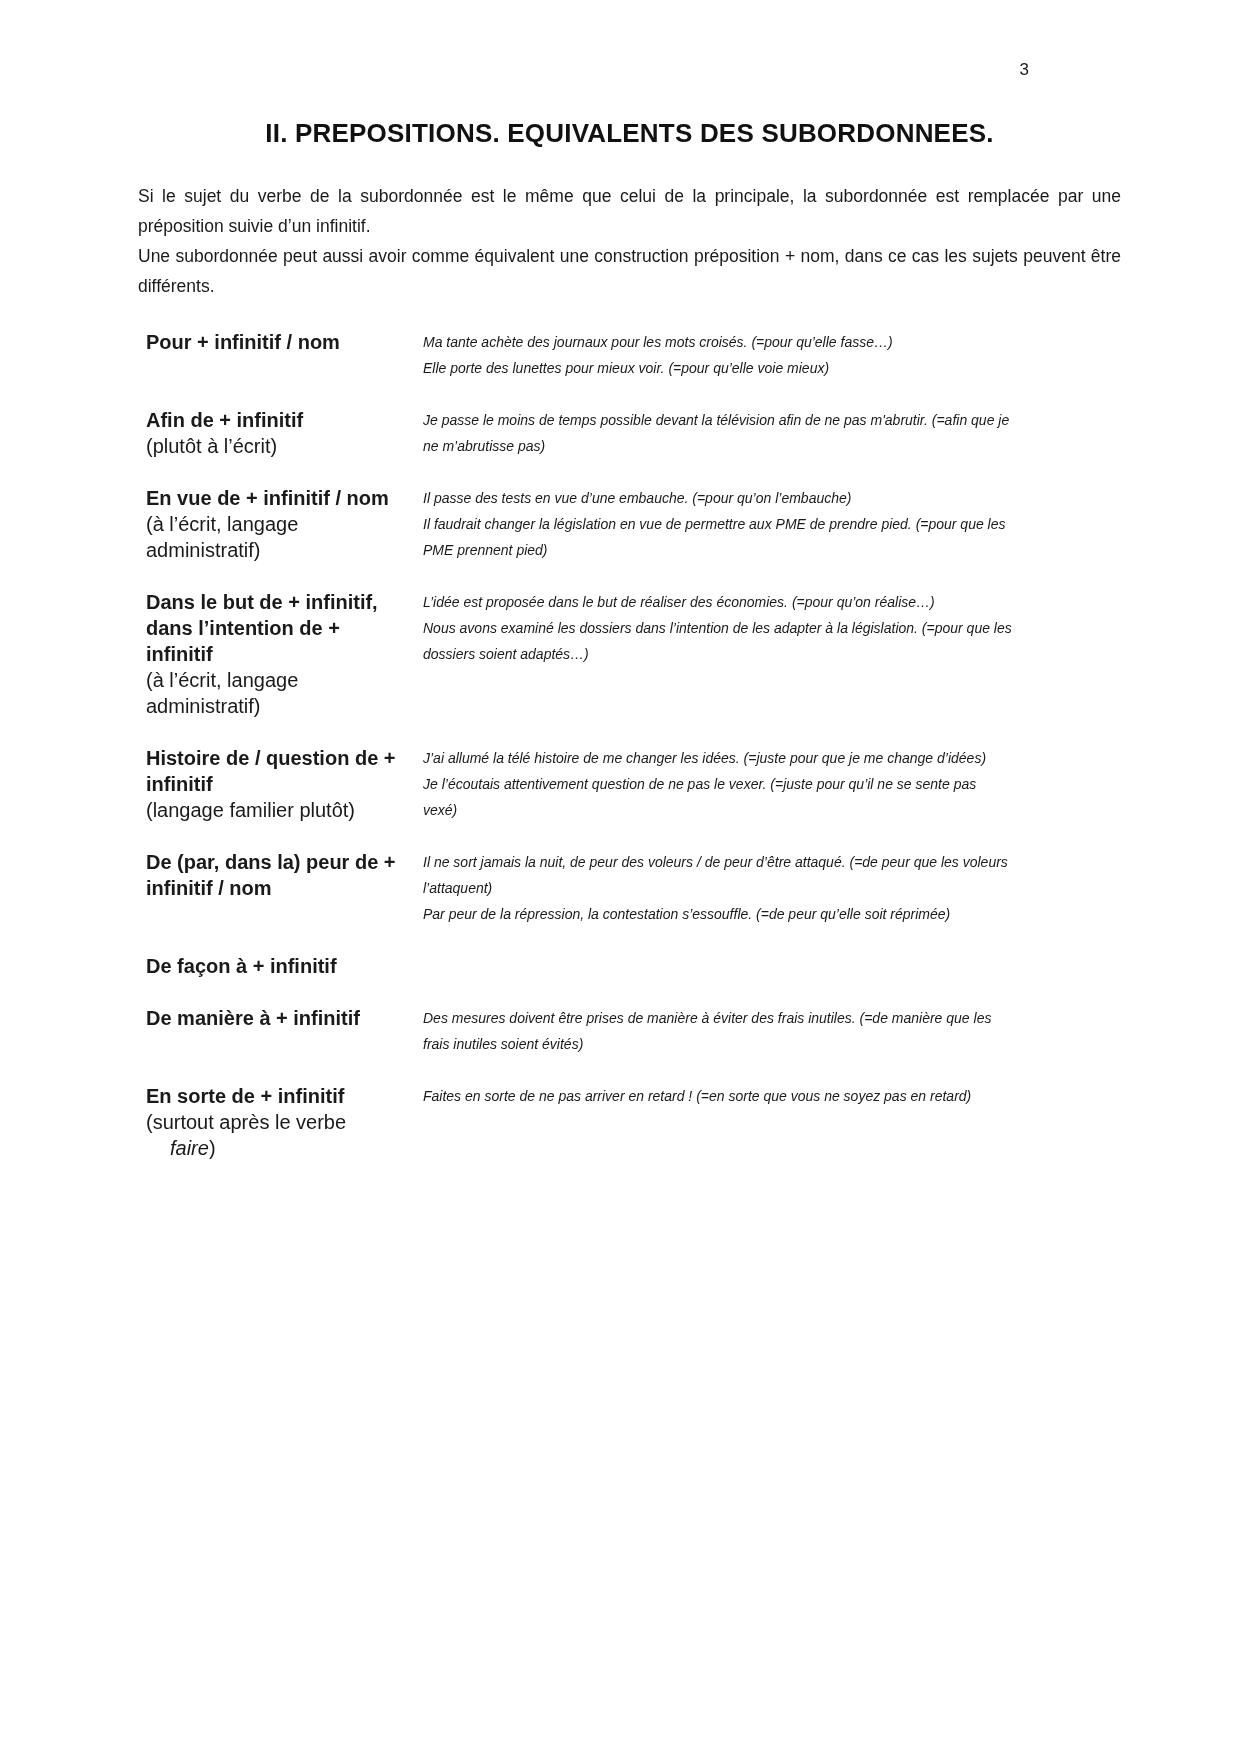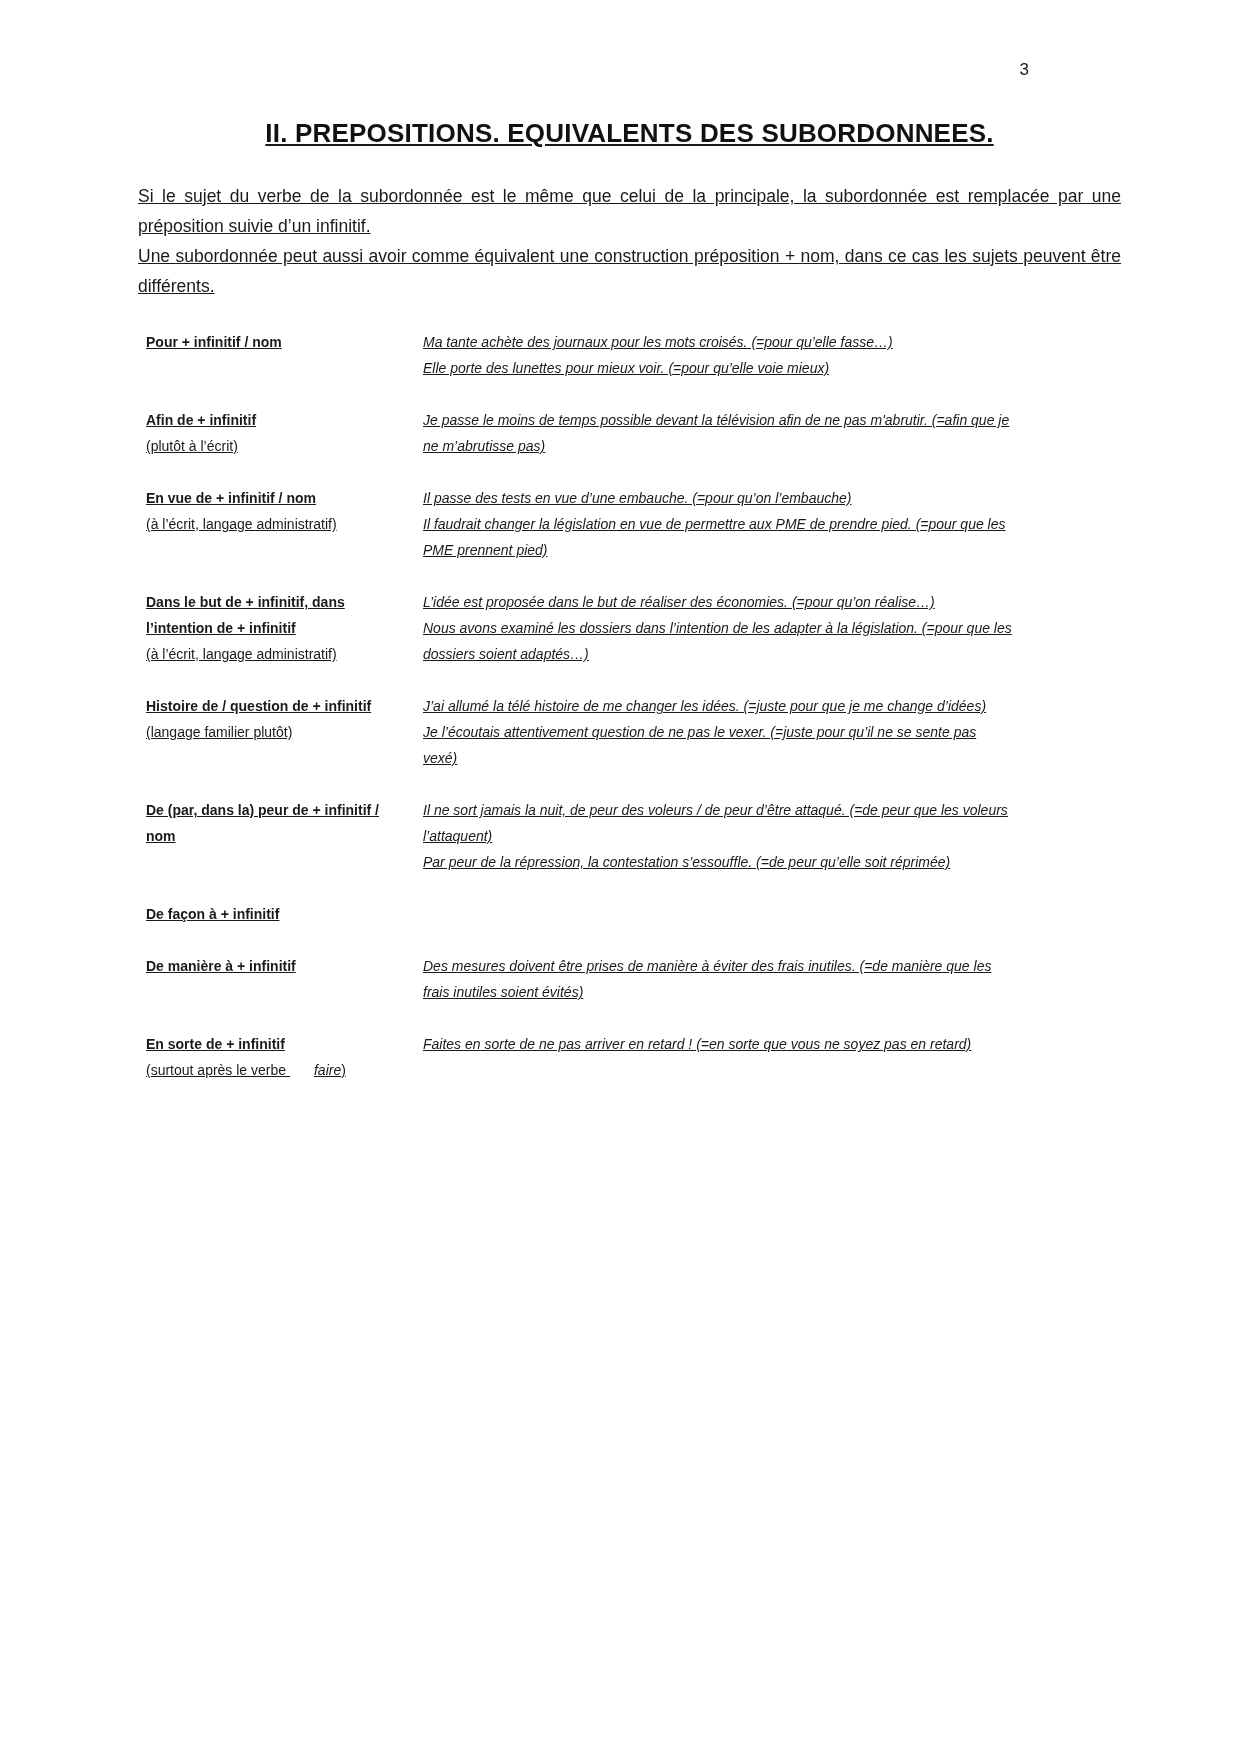--- a/index.html
+++ b/index.html
@@ -16,21 +16,20 @@
   }
   .page-number {
     position: absolute;
     top: 60px;
     right: 212px;
     font-size: 17px;
     line-height: 20px;
   }
   .content {
     padding: 118px 120px 0 138px; 
-    text-decoration: underline;
   }
   .title {
     text-align: center;
     font-size: 26px;
     font-weight: bold;
     letter-spacing: 0.2px;
     margin-bottom: 32px;
     color: #111111;
   }
   .intro {
@@ -42,21 +41,21 @@
     margin-top: 28px;
     padding-left: 8px;
   }
   .row {
     display: grid;
     grid-template-columns: 255px 1fr;
     column-gap: 22px;
     margin-bottom: 26px;
   }
   .cell-left {
-    font-size: 14px;
+    font-size: 20px;
     line-height: 26px;
   }
   .term { font-weight: bold; }
   .note { display: block; font-weight: normal; }
   .note-inline { display: inline; font-weight: normal; }
   .note-italic { font-style: italic; margin-left: 24px; }
   .cell-right {
     font-size: 14px;
     line-height: 26px;
     font-style: italic;

